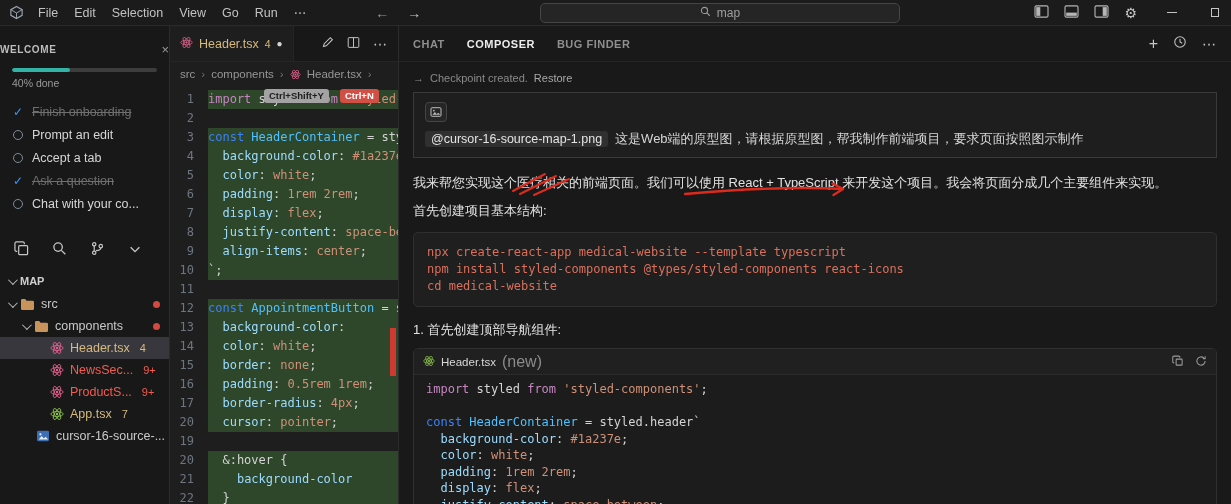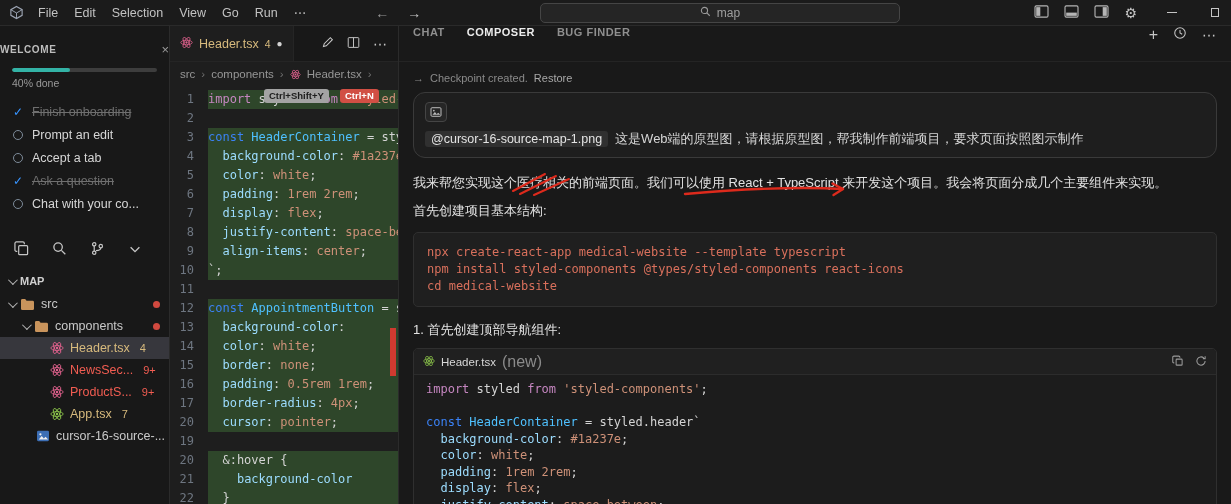--- a/index.html
+++ b/index.html
@@ -78,30 +78,30 @@
   .code{flex:1;white-space:pre;overflow:hidden;color:#d4d4d4}
   .code-row.added .code{background:rgba(87,166,74,.30)}
   .key-badge{position:absolute;z-index:5;top:63px;height:14px;line-height:14px;padding:0 5px;border-radius:3px;
     font-size:9.5px;font-weight:bold;color:#1d1d1d;white-space:nowrap}
   .kb1{left:94px}
   .kb2{left:170px;color:#fff}
   .ruler-mark{position:absolute;right:2px;top:302px;width:6px;height:48px;background:#cf3a30;z-index:4}
 
   
   .chat{position:relative;flex:1;background:#191919;overflow:hidden;display:flex;flex-direction:column}
-  .chat-header{height:36px;flex:none;display:flex;align-items:flex-start;gap:22px;padding:0 14px;border-bottom:1px solid #242424}
+  .chat-header{height:36px;flex:none;display:flex;align-items:center;gap:22px;padding:0 14px;border-bottom:1px solid #242424}
   .chat-tab{font-size:11px;font-weight:bold;letter-spacing:.5px;color:#8f8f8f;cursor:default}
   .chat-tab.active{color:#ececec}
   .chat-actions{margin-left:auto;display:flex;align-items:center;gap:15px;color:#c5c5c5}
   .chat-actions .plus{font-size:16px;line-height:1}
   .chat-actions .more{font-size:14px;letter-spacing:1px}
   .chat-body{padding:0 14px;overflow:hidden}
   .checkpoint{margin-top:10px;font-size:11px;color:#8a8a8a;display:flex;gap:6px;align-items:center}
   .checkpoint .restore{color:#a8a8a8;cursor:default}
-  .user-msg{margin-top:8px;border:1px solid #3a3a3a;border-radius:12px;background:#1e1e1e;padding:9px 11px}
+  .user-msg{margin-top:8px;border:1px solid #3a3a3a;border-radius:0;background:#1e1e1e;padding:9px 11px}
   .thumb{width:22px;height:20px;border:1px solid #454545;border-radius:4px;background:#262626;
     display:flex;align-items:center;justify-content:center}
   .msg-line{margin-top:8px;font-size:13px;color:#d6d6d6;display:flex;align-items:center;gap:7px;white-space:nowrap;overflow:hidden}
   .chip{background:#303030;border-radius:3px;padding:1px 6px;color:#e3e3e3;font-size:12.5px;flex:none}
   .resp-wrap{position:relative;margin-top:15px}
   .resp-intro{font-size:13px;line-height:20px;color:#e2e2e2;white-space:nowrap;overflow:hidden}
   .annot{position:absolute;left:0;top:-13px;pointer-events:none;z-index:3}
   .resp-h{margin-top:9px;font-size:13px;color:#e2e2e2}
   .shell-block{margin-top:12px;background:#1f1f1f;border:1px solid #2f2f2f;border-radius:5px;padding:11px 13px}
   .sh-line{font-family:"DejaVu Sans Mono",monospace;font-size:12px;line-height:17px;color:#d9705c;white-space:pre;overflow:hidden}

